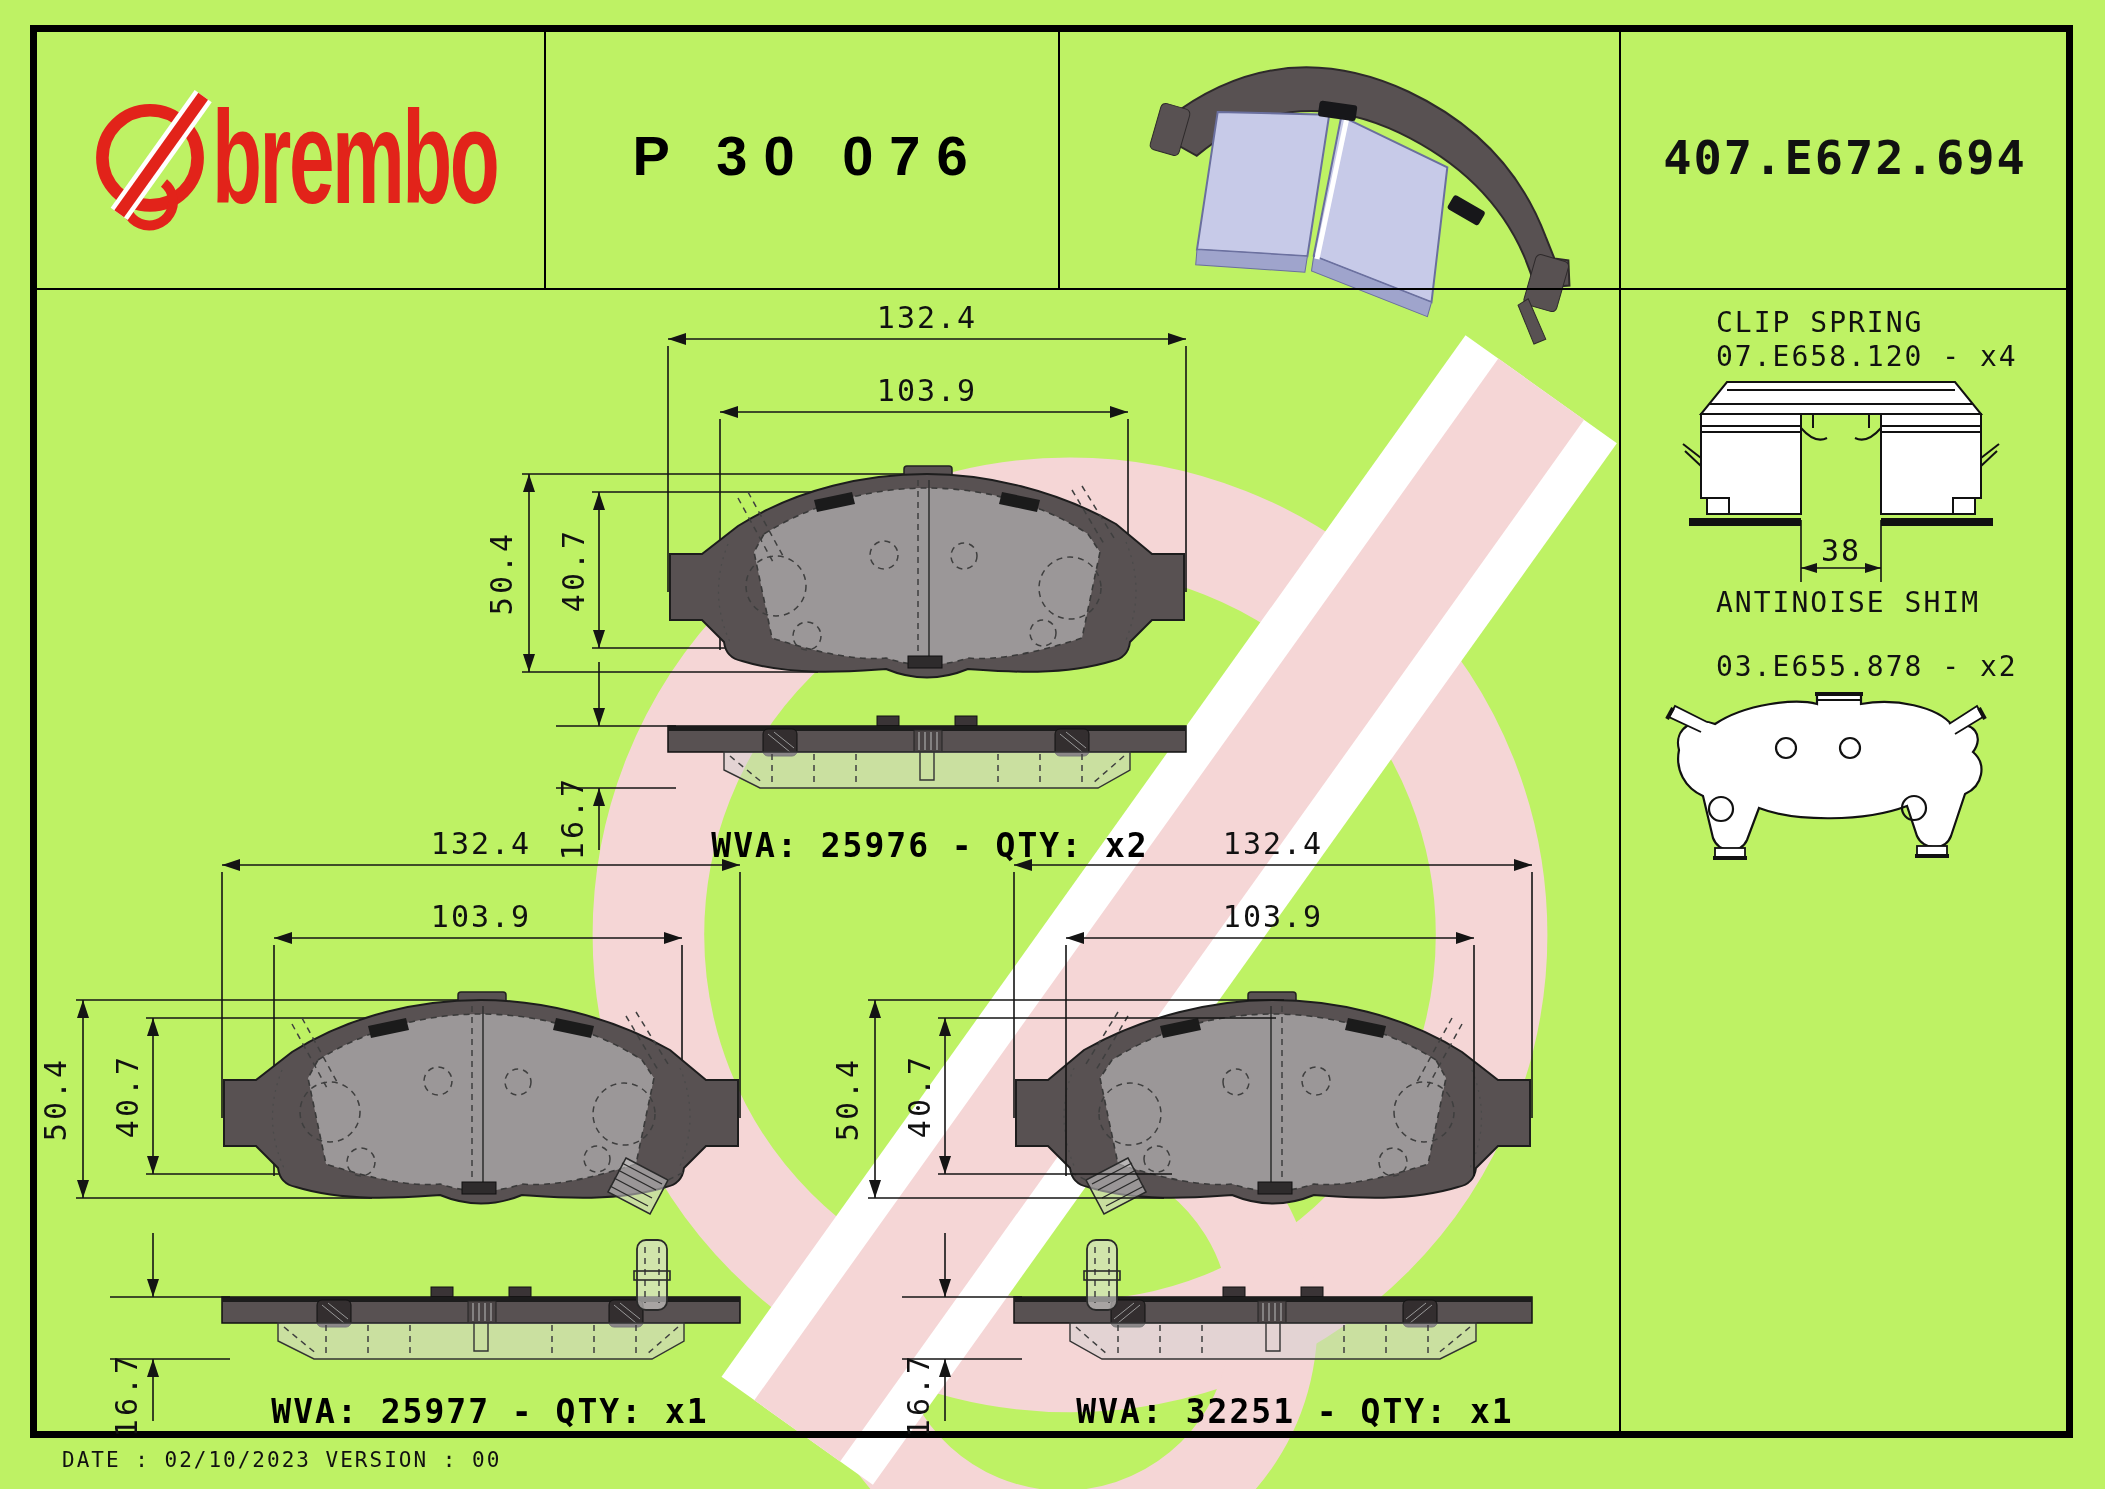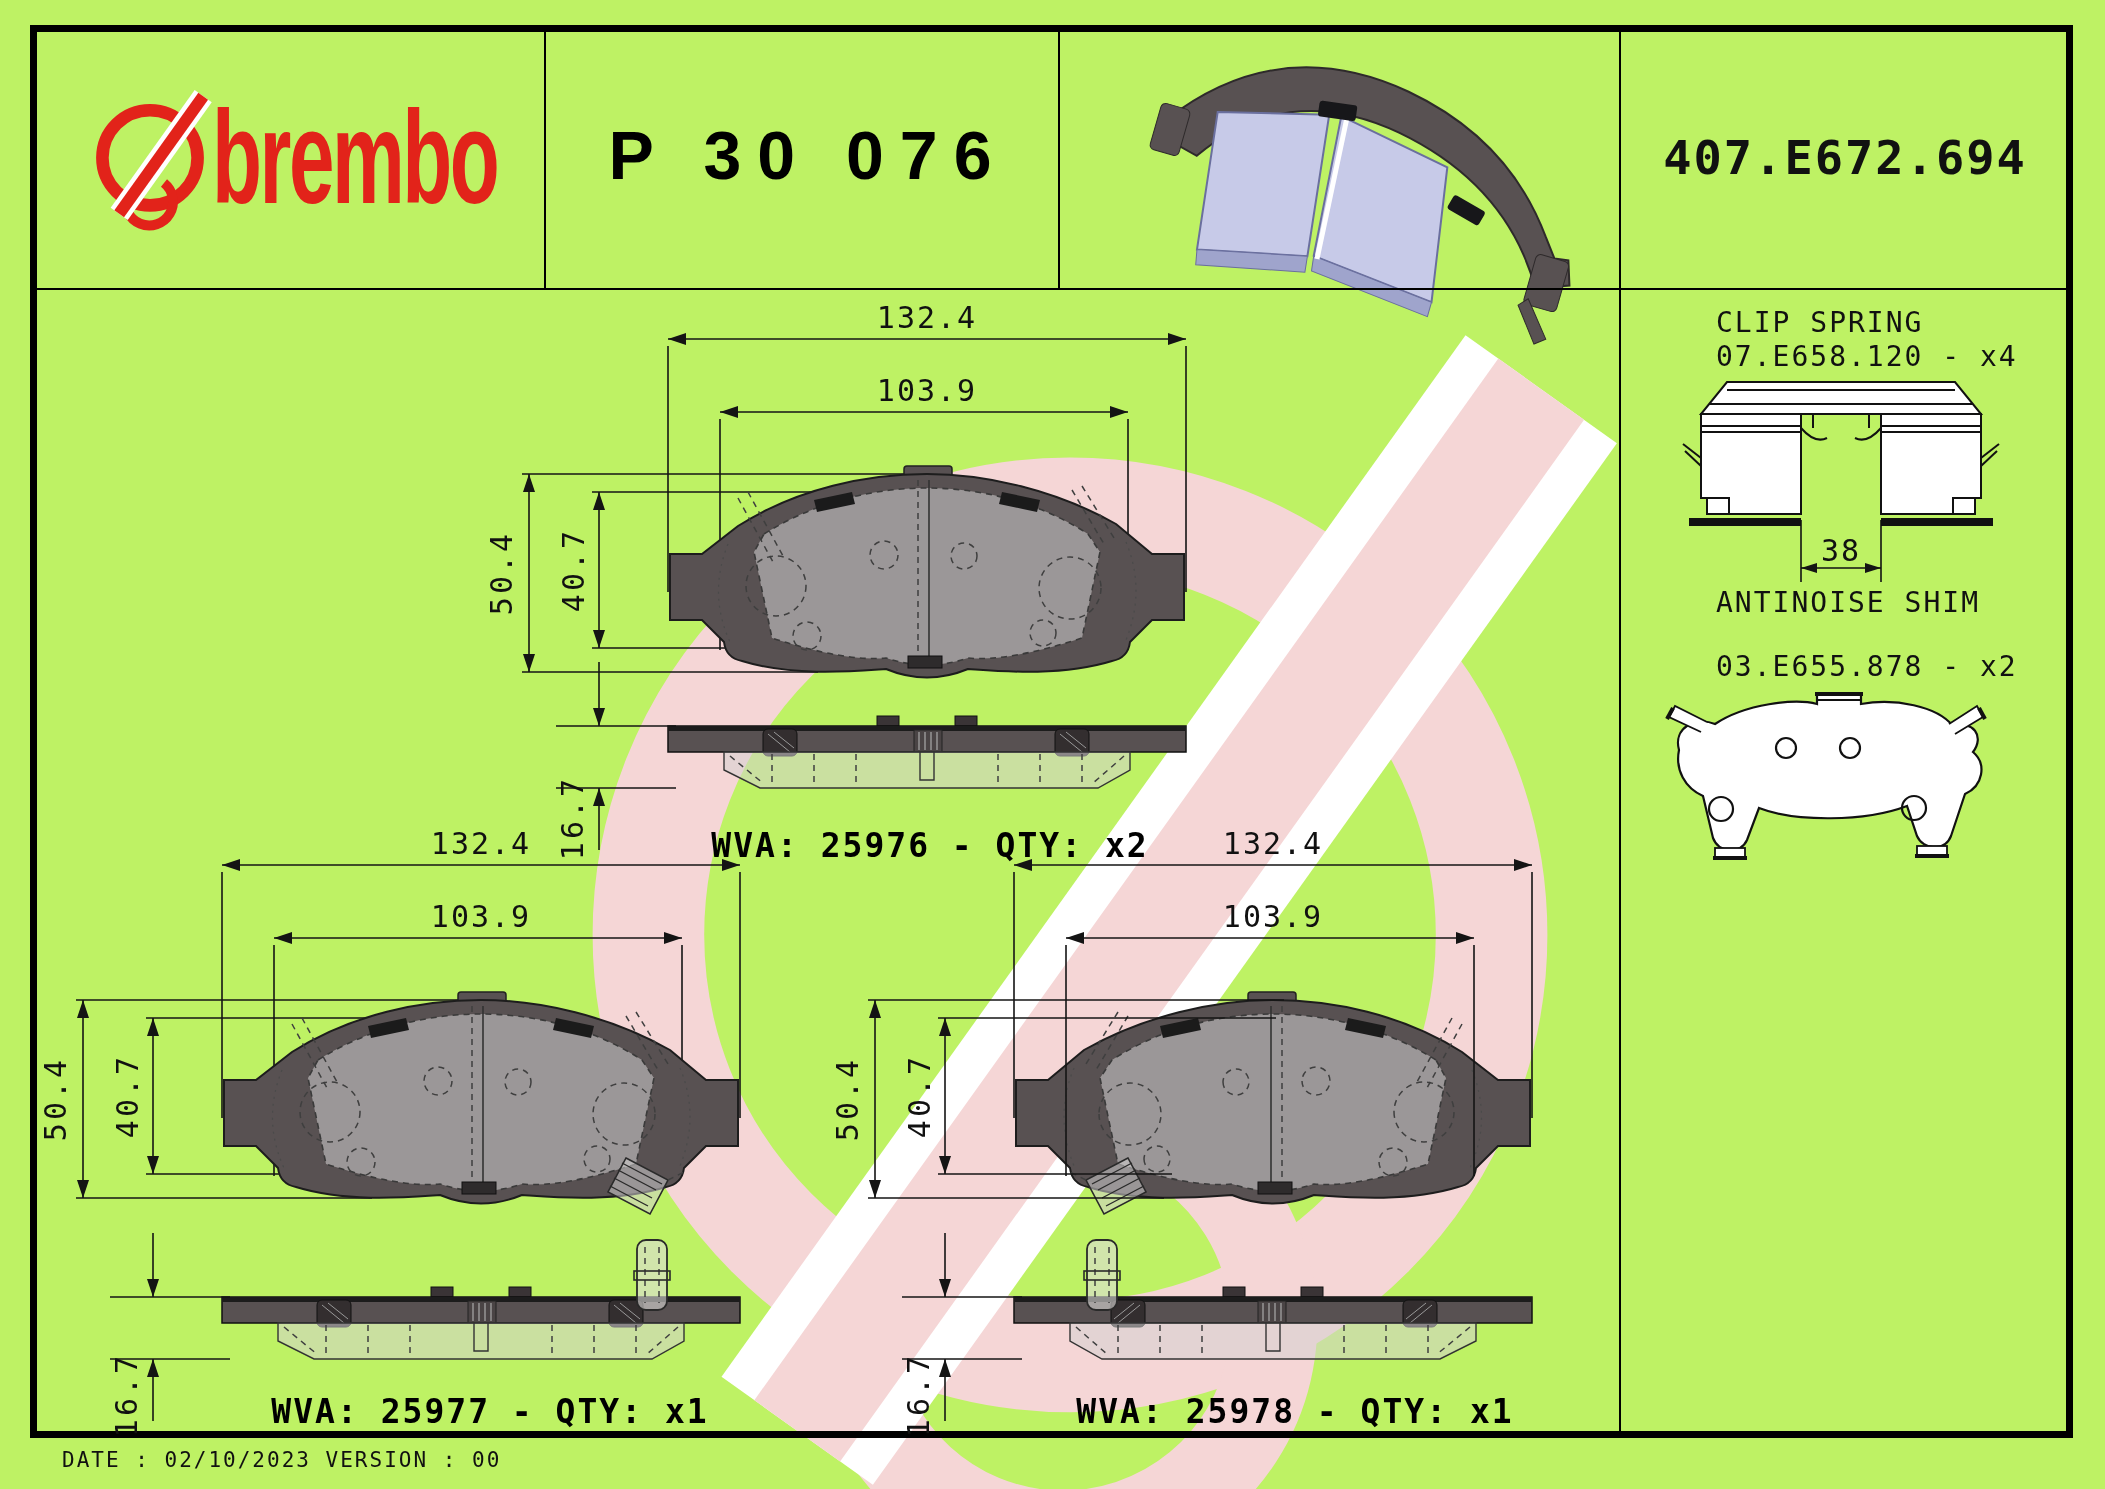--- a/index.html
+++ b/index.html
@@ -17,21 +17,21 @@
   .tl{position:absolute;z-index:3;white-space:nowrap;}
   .dim{font-size:30px;letter-spacing:2px;color:#111;}
   .dimv{font-size:30px;letter-spacing:3px;color:#111;transform:translate(-50%,-50%) rotate(-90deg);}
   .wva{font-size:33px;font-weight:bold;letter-spacing:2px;color:#000;}
   .panel-txt{font-size:28px;letter-spacing:2px;color:#111;}
   .footer-txt{font-size:21px;letter-spacing:2px;color:#111;}
   .brand-word{font-family:"Liberation Sans","DejaVu Sans",sans-serif;font-weight:bold;
               font-size:132px;letter-spacing:-4px;color:var(--brand-red,#e2231a);
               transform:scaleX(0.62);transform-origin:left center;line-height:1;}
   .part-num{font-family:"Liberation Sans","DejaVu Sans",sans-serif;font-weight:bold;
-            font-size:68px;letter-spacing:16px;color:#000;}
+            font-size:56px;letter-spacing:16px;color:#000;}
   .cat-code{font-size:47px;letter-spacing:2px;font-weight:bold;color:#111;}
   
   .thin line{stroke:#141414;stroke-width:1.6;}
   .ah{fill:#141414;stroke:none;}
   .dash{stroke:#3f3f3f;stroke-width:1.5;fill:none;stroke-dasharray:6 5;}
   .dot{stroke:#4a4a4a;stroke-width:1.2;fill:none;stroke-dasharray:2 5;}
   .fric{fill:rgba(212,210,209,0.55);stroke:#3a3a3a;stroke-width:1.6;stroke-dasharray:6 5;}
   .fric2{fill:rgba(212,210,209,0.55);stroke:#333;stroke-width:1.4;}
   .mk{stroke:currentColor;fill:none;}
   .mk-case{stroke:#fff;fill:none;}
@@ -291,21 +291,21 @@
   <div class="t dimv" style="left:55px;top:1099px;">50.4</div>
   <div class="t dimv" style="left:127px;top:1096px;">40.7</div>
   <div class="t dimv" style="left:126px;top:1395px;">16.7</div>
   <div class="t wva" style="left:490px;top:1411px;">WVA: 25977 - QTY: x1</div>
 
   <div class="t dim" style="left:1273px;top:843px;">132.4</div>
   <div class="t dim" style="left:1273px;top:916px;">103.9</div>
   <div class="t dimv" style="left:847px;top:1099px;">50.4</div>
   <div class="t dimv" style="left:919px;top:1096px;">40.7</div>
   <div class="t dimv" style="left:918px;top:1395px;">16.7</div>
-  <div class="t wva" style="left:1295px;top:1411px;">WVA: 25978 - QTY: x1</div>
+  <div class="t wva" style="left:1295px;top:1411px;">WVA: 32251 - QTY: x1</div>
 
   <div class="tl panel-txt" style="left:1716px;top:306px;">CLIP SPRING</div>
   <div class="tl panel-txt" style="left:1716px;top:340px;">07.E658.120 - x4</div>
   <div class="t dim" style="left:1841px;top:550px;">38</div>
   <div class="tl panel-txt" style="left:1716px;top:586px;">ANTINOISE SHIM</div>
   <div class="tl panel-txt" style="left:1716px;top:650px;">03.E655.878 - x2</div>
 
   <div class="tl footer-txt" style="left:62px;top:1448px;">DATE : 02/10/2023 VERSION : 00</div>
 </div>
 

